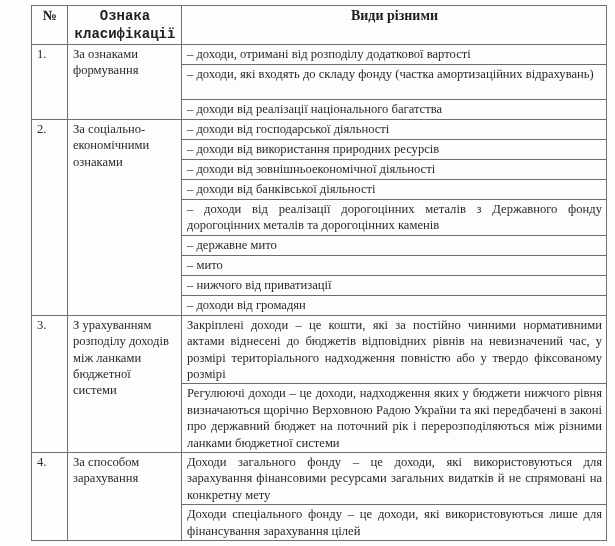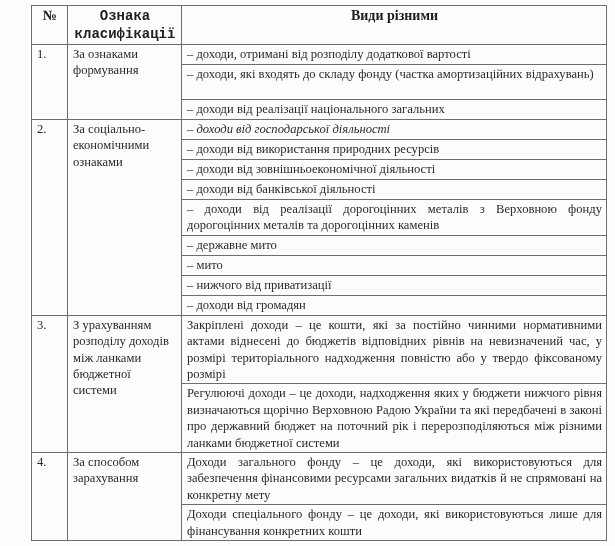--- a/index.html
+++ b/index.html
@@ -48,21 +48,21 @@
     th.col-num { width: 26px; text-align: left; padding-left: 6px; }
     th.col-sign { width: 104px; font-family: Liberation Mono, monospace; }
     th.col-kinds { vertical-align: top; padding-top: 4px; }
     td.num { padding-left: 5px; }
     td.sign { padding-left: 5px; }
     td.kind { text-align: justify; padding-left: 5px; padding-right: 4px; }
     td.kind.tall1 { height: 17px; }
     td.kind.def { height: 63px; }
     td.kind.def3 { height: 48px; }
     td.kind.def2 { height: 32px; margin-top: 28px; }
-    .it { font-style: italic; }
+    .it { }
     .hdr-row th { height: 36px; }
   </style>
 </head>
 <body>
 
 <div class="page">
   <table class="classif">
     <thead>
       <tr class="hdr-row">
         <th class="col-num">№</th>
@@ -74,39 +74,39 @@
 
       <tr>
         <td class="num" rowspan="3">1.</td>
         <td class="sign" rowspan="3">За ознаками формування</td>
         <td class="kind tall1">– доходи, отримані від розподілу додаткової вартості</td>
       </tr>
       <tr>
         <td class="kind def2">– доходи, які входять до складу фонду (частка амортизаційних відрахувань)</td>
       </tr>
       <tr>
-        <td class="kind tall1">– доходи від реалізації національного загальних</td>
+        <td class="kind tall1">– доходи від реалізації національного багатства</td>
       </tr>
 
       <tr>
         <td class="num" rowspan="9">2.</td>
         <td class="sign" rowspan="9">За соціально-економічними ознаками</td>
         <td class="kind tall1 it">– доходи від господарської діяльності</td>
       </tr>
       <tr>
         <td class="kind tall1">– доходи від використання природних ресурсів</td>
       </tr>
       <tr>
         <td class="kind tall1">– доходи від зовнішньоекономічної діяльності</td>
       </tr>
       <tr>
         <td class="kind tall1">– доходи від банківської діяльності</td>
       </tr>
       <tr>
-        <td class="kind def2">– доходи від реалізації дорогоцінних металів з Верховною фонду дорогоцінних металів та дорогоцінних каменів</td>
+        <td class="kind def2">– доходи від реалізації дорогоцінних металів з Державного фонду дорогоцінних металів та дорогоцінних каменів</td>
       </tr>
       <tr>
         <td class="kind tall1">– державне мито</td>
       </tr>
       <tr>
         <td class="kind tall1">– мито</td>
       </tr>
       <tr>
         <td class="kind tall1">– нижчого від приватизації</td>
       </tr>
@@ -119,20 +119,20 @@
         <td class="sign" rowspan="2">З урахуванням розподілу доходів між ланками бюджетної системи</td>
         <td class="kind def">Закріплені доходи – це кошти, які за постійно чинними нормативними актами віднесені до бюджетів відповідних рівнів на невизначений час, у розмірі територіального надходження повністю або у твердо фіксованому розмірі</td>
       </tr>
       <tr>
         <td class="kind def">Регулюючі доходи – це доходи, надходження яких у бюджети нижчого рівня визначаються щорічно Верховною Радою України та які передбачені в законі про державний бюджет на поточний рік і перерозподіляються між різними ланками бюджетної системи</td>
       </tr>
 
       <tr>
         <td class="num" rowspan="2">4.</td>
         <td class="sign" rowspan="2">За способом зарахування</td>
-        <td class="kind def3">Доходи загального фонду – це доходи, які використовуються для забезпечення фінансовими ресурсами загальних видатків й не спрямовані на конкретну мету</td>
+        <td class="kind def3">Доходи загального фонду – це доходи, які використовуються для зарахування фінансовими ресурсами загальних видатків й не спрямовані на конкретну мету</td>
       </tr>
       <tr>
-        <td class="kind def2">Доходи спеціального фонду – це доходи, які використовуються лише для фінансування конкретних кошти</td>
+        <td class="kind def2">Доходи спеціального фонду – це доходи, які використовуються лише для фінансування зарахування цілей</td>
       </tr>
     </tbody>
   </table>
 </div>
 
 </body></html>

